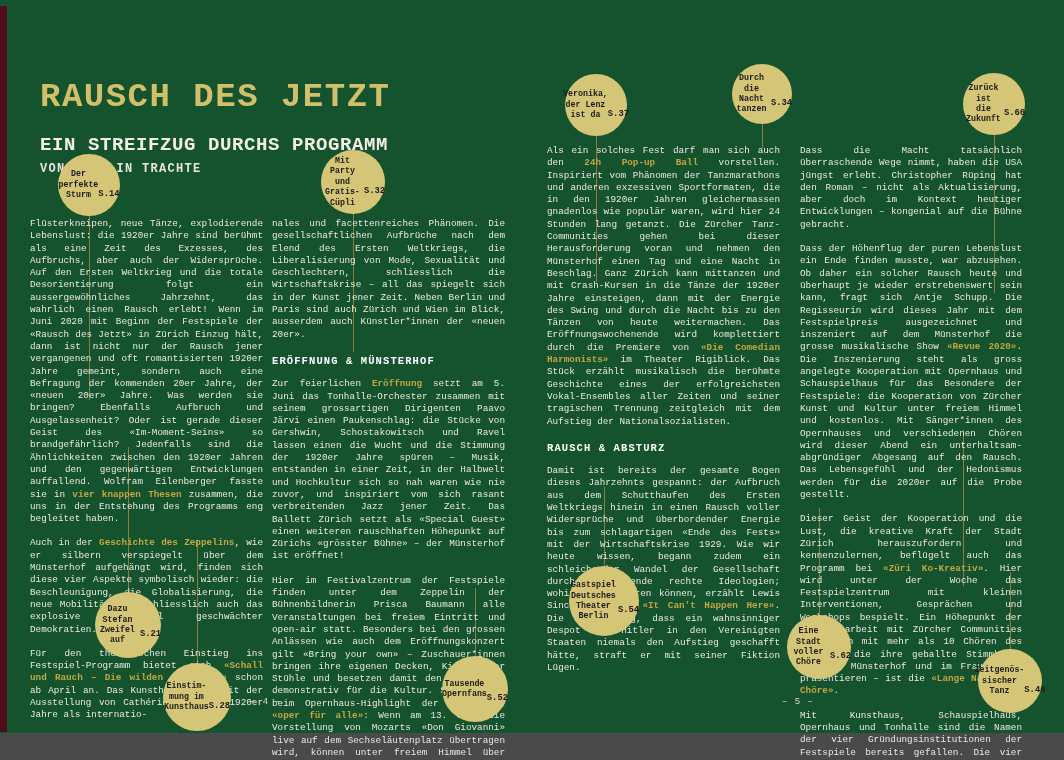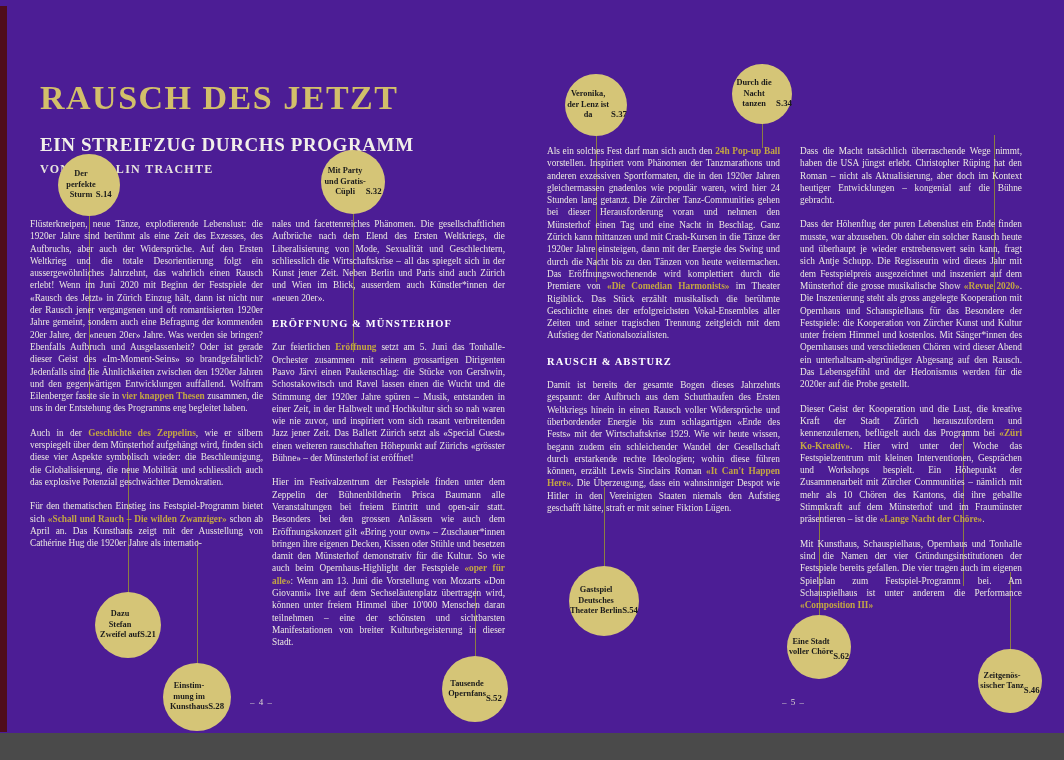--- a/index.html
+++ b/index.html
@@ -1,17 +1,17 @@
 <!DOCTYPE html>
 <html><head>
 <meta charset="utf-8">
 <style>
   html,body{margin:0;padding:0;background:#000;}
-  #stage{position:relative;width:1064px;height:760px;background:#4c1d95;overflow:hidden;
-         font-family:Liberation Serif, serif;}
+  #stage{position:relative;width:1064px;height:760px;background:#14532d;overflow:hidden;
+         font-family:Liberation Mono, monospace;}
   .redstrip{position:absolute;left:0;top:6px;width:7px;height:726px;background:#4f0d1b;}
   .bottomstrip{position:absolute;left:0;top:733px;width:1064px;height:27px;background:#4a4a4a;}
   .titleblock{position:absolute;left:40px;top:80px;}
   .title{font-size:34px;font-weight:800;letter-spacing:1.5px;color:#d2bf6a;line-height:1.05;}
   .subtitle{font-size:19px;font-weight:800;letter-spacing:.6px;color:#f2efe9;margin-top:18px;}
   .byline{font-size:12px;font-weight:700;letter-spacing:1.3px;color:#e8e5de;margin-top:6px;}
   .col{position:absolute;color:#ebe8e1;font-size:9.3px;line-height:12.3px;text-align:justify;}
   .col p{margin:0 0 12px 0;}
   .col h3{margin:14px 0 11px 0;font-size:10.5px;font-weight:800;letter-spacing:1.1px;color:#ffffff;text-align:left;}
   .hl{color:#c3a643;font-weight:700;}
@@ -108,20 +108,25 @@
   <div class="badge" style="left:565px;top:74px;width:62px;height:62px">
     <span class="bl">Veronika,
 der Lenz ist da</span>
     <span class="bp">S.37</span>
   </div>
   <div class="badge" style="left:732px;top:64px;width:60px;height:60px">
     <span class="bl">Durch die
 Nacht tanzen</span>
     <span class="bp">S.34</span>
   </div>
+  <div class="badge" style="left:963px;top:73px;width:62px;height:62px">
+    <span class="bl">Zurück ist
+die Zukunft</span>
+    <span class="bp">S.66</span>
+  </div>
   <div class="badge" style="left:569px;top:566px;width:70px;height:70px">
     <span class="bl">Gastspiel
 Deutsches
 Theater Berlin</span>
     <span class="bp">S.54</span>
   </div>
   <div class="badge" style="left:787px;top:615px;width:64px;height:64px">
     <span class="bl">Eine Stadt
 voller Chöre</span>
     <span class="bp">S.62</span>

